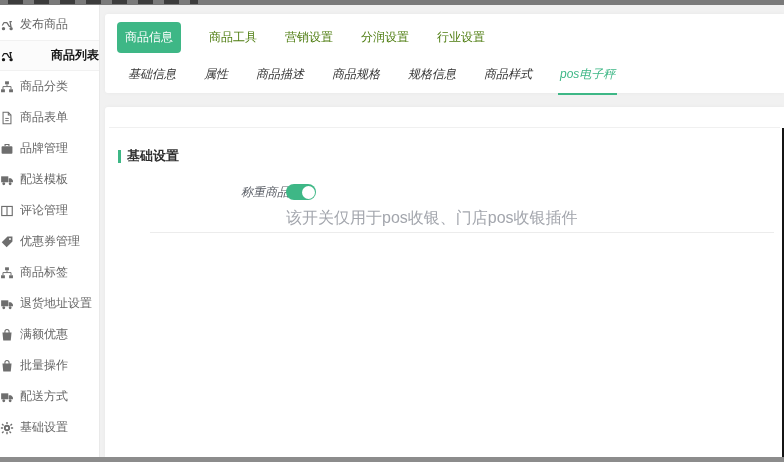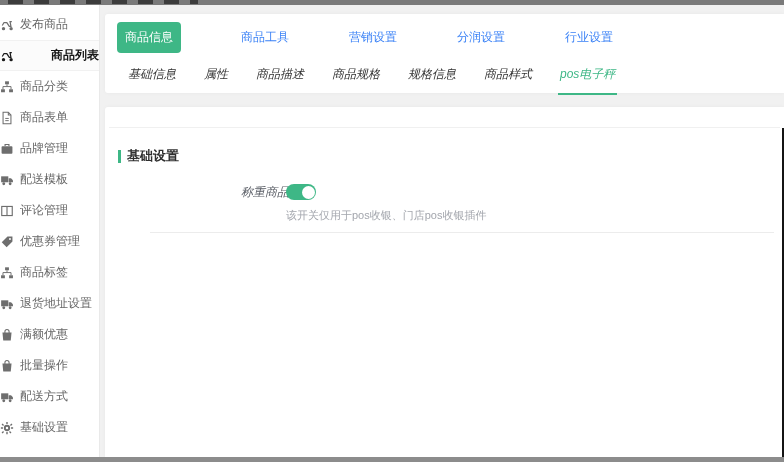--- a/index.html
+++ b/index.html
@@ -39,21 +39,21 @@
   .side-item.active .icon { color:#1a1a1a; }
 
   
   .tab-card {
     position:absolute; left:105px; top:14px; width:679px; height:79px;
     background:#ffffff; border-radius:3px 0 0 3px;
     box-shadow:0 0 4px rgba(0,0,0,0.04);
   }
   .top-tabs { display:flex; align-items:center; height:46px; padding-left:12px; }
   .top-tab {
-    font-size:12px; color:#3b82f6; cursor:pointer; margin-left:60px; white-space:nowrap;
+    font-size:12px; color:#4d7c0f; cursor:pointer; margin-left:28px; white-space:nowrap;
   }
   .top-tab:first-child { margin-left:0; }
   .top-tab.active {
     background:#3eb786; color:#ffffff; padding:7px 8px; border-radius:4px; margin-left:0;
   }
   .sub-tabs { display:flex; align-items:center; height:30px; padding-left:23px;font-style:italic; }
   .sub-tab {
     font-size:12px; color:#333333; cursor:pointer; margin-right:28px;
     position:relative; padding-bottom:2px; white-space:nowrap;
   }
@@ -81,21 +81,21 @@
   }
   .toggle {
     position:absolute; left:181px; top:0; width:30px; height:16px; border-radius:9px;
     background:#3eb786; cursor:pointer;
   }
   .toggle .knob {
     position:absolute; top:1.5px; right:1.5px; width:13px; height:13px;
     border-radius:50%; background:#ffffff;
   }
   .helper {
-    position:absolute; left:181px; top:101px; font-size:11px; color:#a3a6ad; white-space:nowrap;
+    position:absolute; left:181px; top:101px; font-size:16px; color:#a3a6ad; white-space:nowrap;
   }
   .content-divider {
     position:absolute; left:45px; right:10px; top:125px; height:1px; background:#ececec;
   }
 </style>
 </head>
 <body>
 
 <div class="top-strip">
     <div class="smudges"></div>

